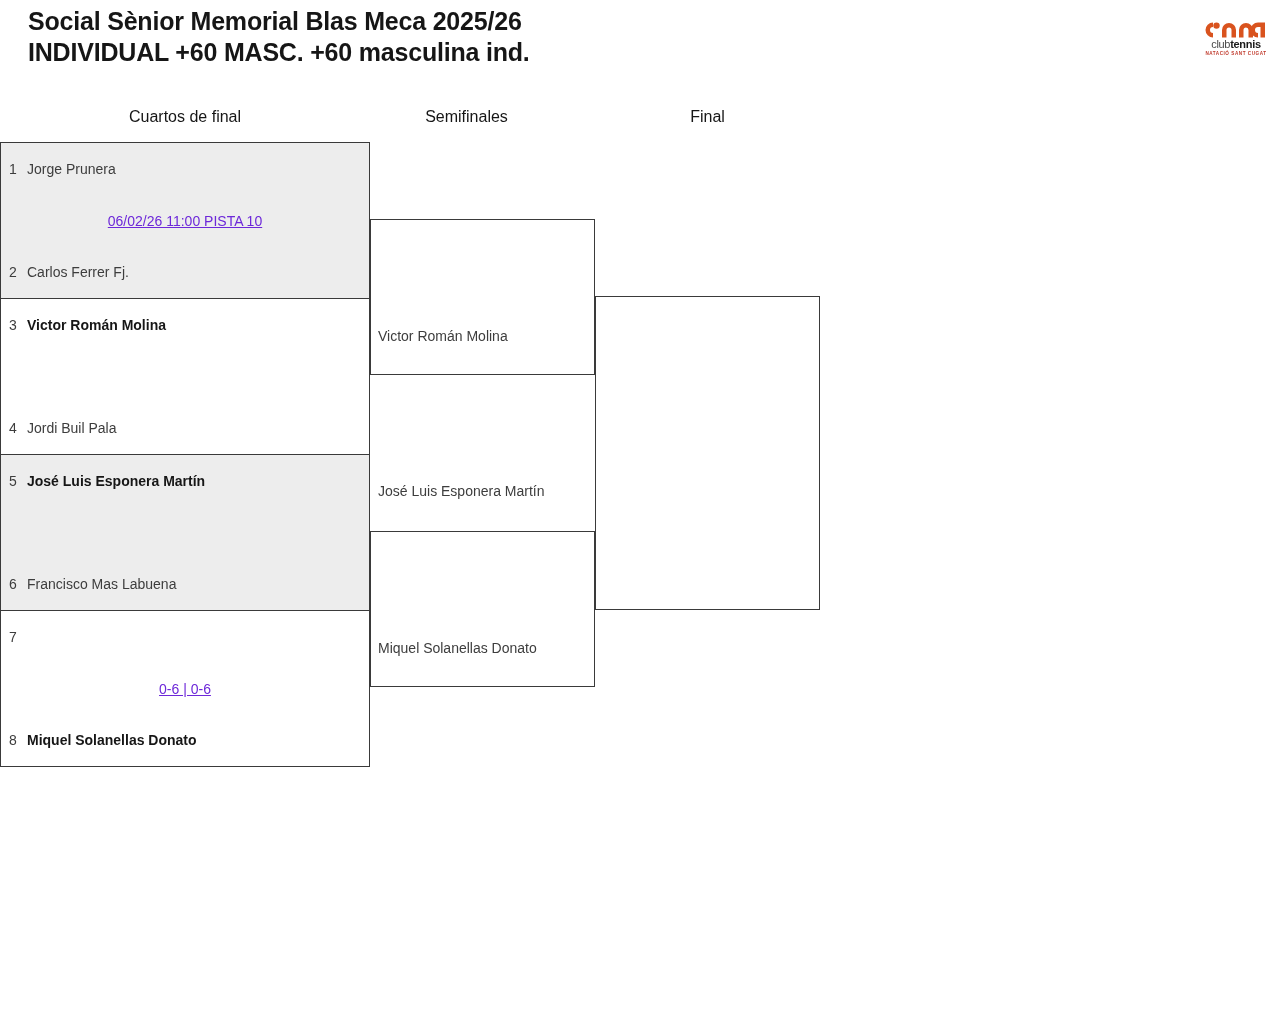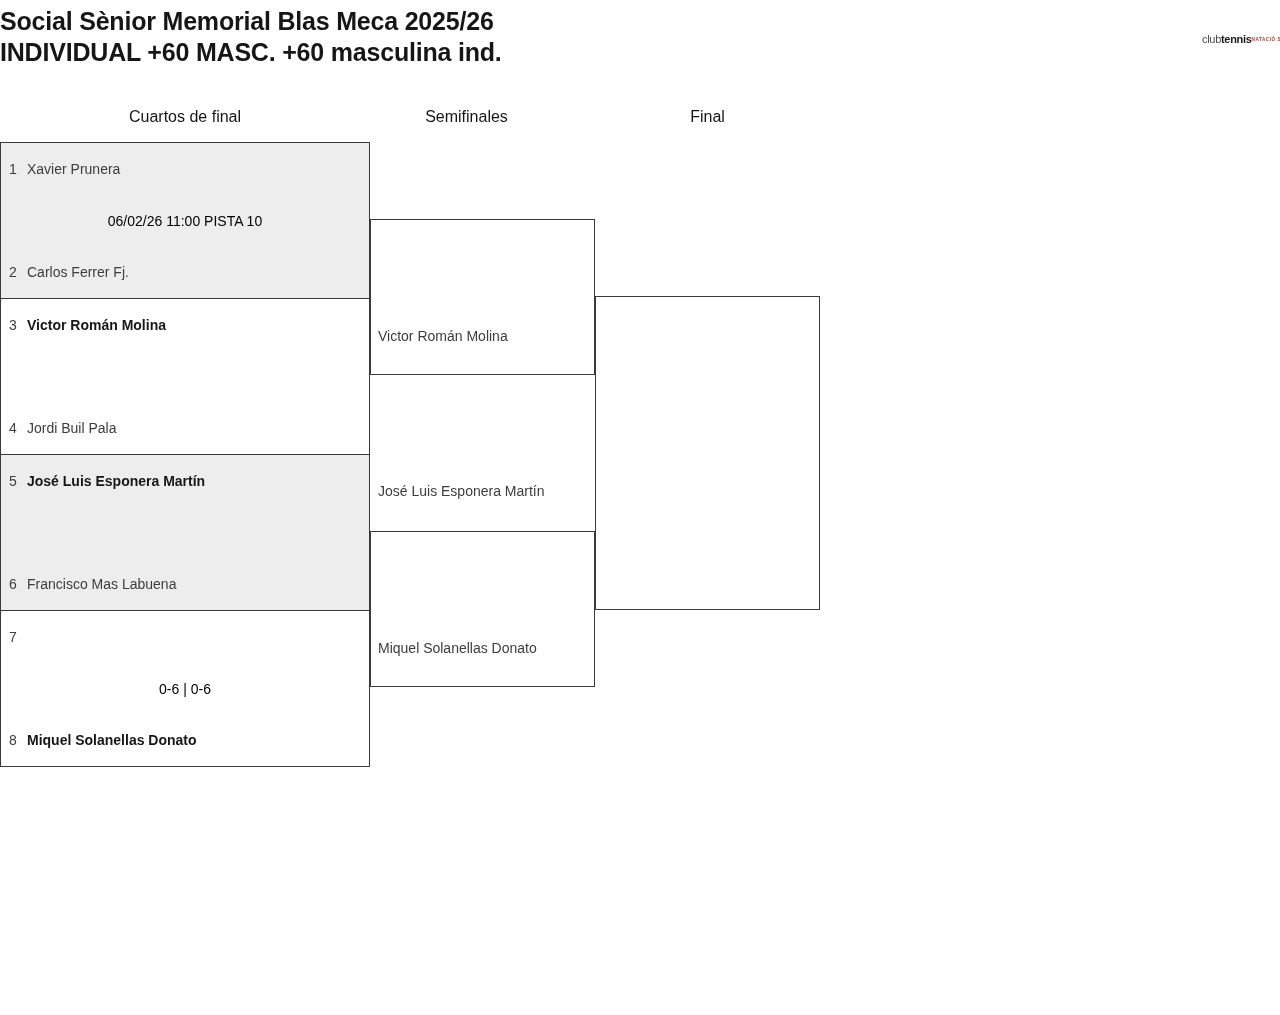--- a/index.html
+++ b/index.html
@@ -11,30 +11,30 @@
     color: #231f20;
     overflow: hidden;
   }
 
   #page { position: relative; width: 1280px; height: 1015px; }
 
   
   .title-block {
     position: absolute; left: 0; top: 6px; width: 900px;
     font-size: 25px; font-weight: 700; line-height: 31px;
-    letter-spacing: -0.2px; color: #161616;
+    letter-spacing: -0.2px; color: #161616; padding-left: 28px;
   }
   .title-line { display: block; }
 
   
   .logo {
     position: absolute; right: 10px; top: 18px;
     width: 68px; height: 42px;
-    display: flex; flex-direction: row; align-items: center;
-    justify-content: space-between;
+    display: flex; flex-direction: column; align-items: center;
+    justify-content: center;
   }
   .logo-arcs { display: block; }
   .logo-word {
     font-size: 11px; line-height: 11px; margin-top: 1px;
     letter-spacing: -0.3px; white-space: nowrap;
   }
   .logo-word .lw-club { color: #4a4a4a; font-weight: 400; }
   .logo-word .lw-tennis { color: #1a1a1a; font-weight: 700; }
   .logo-sub {
     font-size: 4.6px; line-height: 6px; letter-spacing: 0.55px;
@@ -72,21 +72,21 @@
     position: absolute; left: 26px; right: 8px;
     font-size: 14px; line-height: 18px; color: #3d3d3d;
     white-space: nowrap; overflow: hidden;
   }
   .pname.win { font-weight: 700; color: #161616; }
   .p-top  { top: 17px; }
   .p-bot  { top: 120px; }
   .score {
     position: absolute; left: 0; right: 0; top: 69px;
     text-align: center;
-    font-size: 14px; line-height: 18px; color: #000000;
+    font-size: 14px; line-height: 18px; color: #6d28d9; text-decoration: underline;
   }
 
   
   .r2 { left: 370px; width: 225px; }
   .r3 { left: 595px; width: 225px; }
   .adv {
     position: absolute; left: 7px; right: 6px;
     font-size: 14px; line-height: 18px; color: #3d3d3d;
     white-space: nowrap; overflow: hidden;
   }
@@ -114,21 +114,21 @@
     </div>
     <div class="logo-sub">NATACIÓ SANT CUGAT</div>
   </div>
 
   <div class="round-head rh-0">Cuartos de final</div>
   <div class="round-head rh-1">Semifinales</div>
   <div class="round-head rh-2">Final</div>
 
   <div class="bx r1 shaded" style="top:142px">
     <span class="seed p-top">1</span>
-    <span class="pname p-top">Xavier Prunera</span>
+    <span class="pname p-top">Jorge Prunera</span>
     <span class="score">06/02/26 11:00 PISTA 10</span>
     <span class="seed p-bot">2</span>
     <span class="pname p-bot">Carlos Ferrer Fj.</span>
   </div>
 
   <div class="bx r1" style="top:298px">
     <span class="seed p-top">3</span>
     <span class="pname p-top win">Victor Román Molina</span>
     <span class="seed p-bot">4</span>
     <span class="pname p-bot">Jordi Buil Pala</span>

